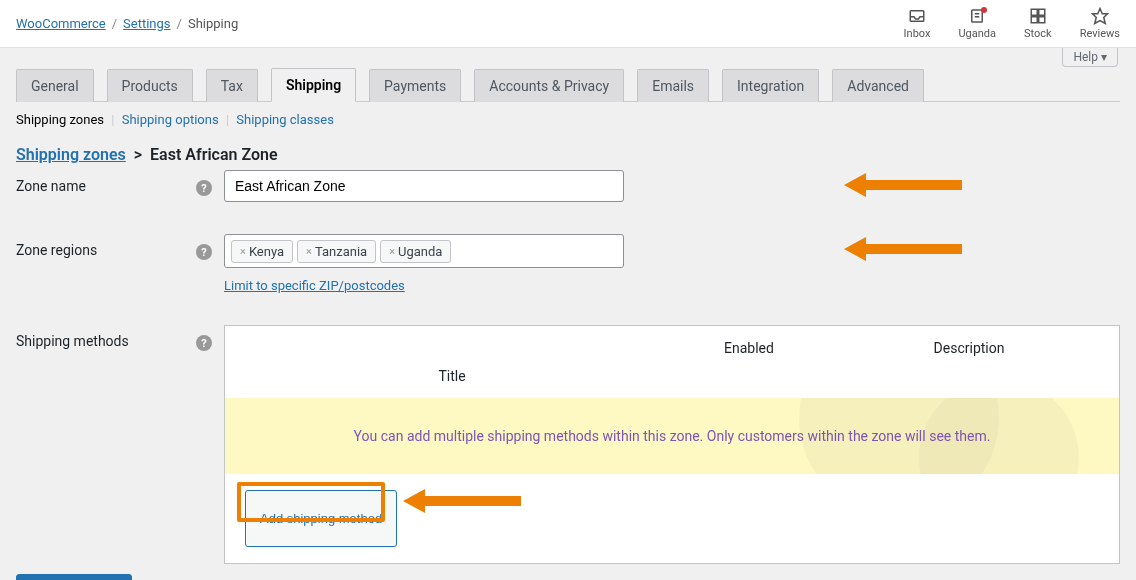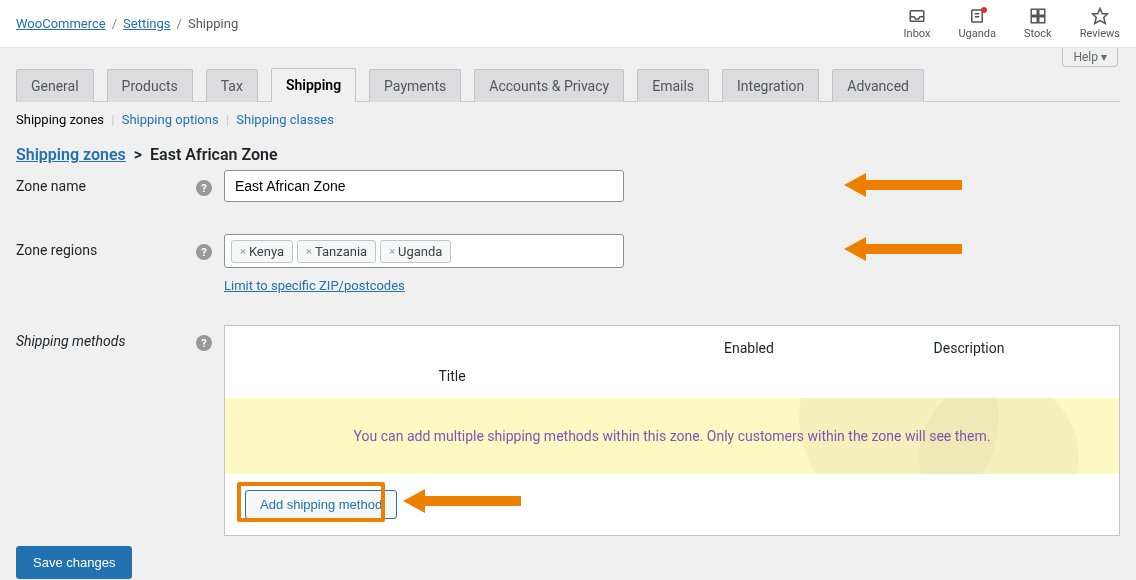--- a/index.html
+++ b/index.html
@@ -49,33 +49,33 @@
 
   
   .arrow-note { position: absolute; width:120px; height:30px; pointer-events: none; }
   .arrow-note svg { width:100%; height:100%; }
   .arrow1 { left: 620px; top: 0px; }
   .arrow2 { left: 620px; top: 0px; }
   .fieldwrap { position:relative; }
 
   
   .methods-row { display:flex; align-items:flex-start; }
-  .methods-row .lbl { width:180px; padding-top:8px; font-size:14px; color:#1d2327;font-style:italic; }
+  .methods-row .lbl { width:180px; padding-top:8px; font-size:14px; color:#1d2327; }
   .methods-row .help-ic { width: 16px; height:16px; background:#999; color:#fff; border-radius:50%; display:inline-flex; align-items:center; justify-content:center; font-size:11px; font-weight:bold; margin-right:12px; margin-top:10px; cursor:help; flex-shrink:0; }
   .methods-table { flex:1; border:1px solid #c3c4c7; background:#fff; position:relative; }
   .methods-table .thead { display:flex; padding: 14px 20px; font-size:14px; color:#1d2327; }
   .methods-table .th-title { flex:1; text-align:center;margin-top:28px; }
   .methods-table .th-enabled { width:180px; text-align:center; }
   .methods-table .th-desc { width:260px; text-align:center; }
   .methods-empty { background: #fef9c3; padding: 30px 20px; text-align:center; font-size:14px; color:#7f54b3; position:relative; overflow:hidden; }
   .methods-empty::before, .methods-empty::after { content:""; position:absolute; border-radius:50%; background:rgba(0,0,0,0.03); }
   .methods-empty::before { width:200px; height:200px; right:120px; top:-80px; }
   .methods-empty::after { width:160px; height:160px; right:40px; top:-20px; }
   .methods-footer { padding: 16px 20px; position:relative; }
-  .add-method-btn { border:1px solid #2271b1; background:#f6f7f7; color:#2271b1; padding: 6px 14px; font-size: 13px; border-radius: 3px; cursor:pointer; }
+  .add-method-btn { border:1px solid #2271b1; background:#f6f7f7; color:#2271b1; padding: 20px 14px; font-size: 13px; border-radius: 3px; cursor:pointer; }
   .highlight-box { position:absolute; left:12px; top:8px; width:148px; height:40px; border:4px solid #ed8000; border-radius:2px; pointer-events:none; }
 
   .footer-arrow { position:absolute; left:178px; top:12px; width:120px; height:30px; pointer-events:none; }
 
   .save-btn { margin: 10px 0 0 0; background:#2271b1; color:#fff; border:1px solid #2271b1; padding:8px 16px; font-size:13px; border-radius:3px; cursor:pointer; }
 </style>
 </head>
 <body>
 
 <div class="topbar">

